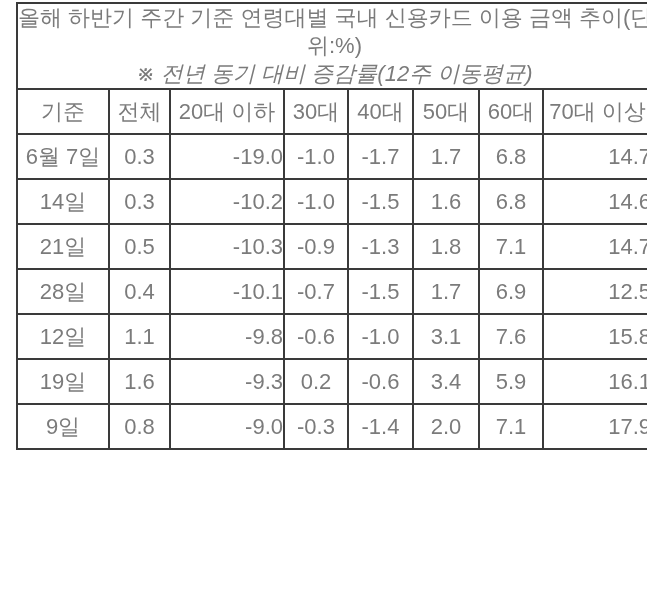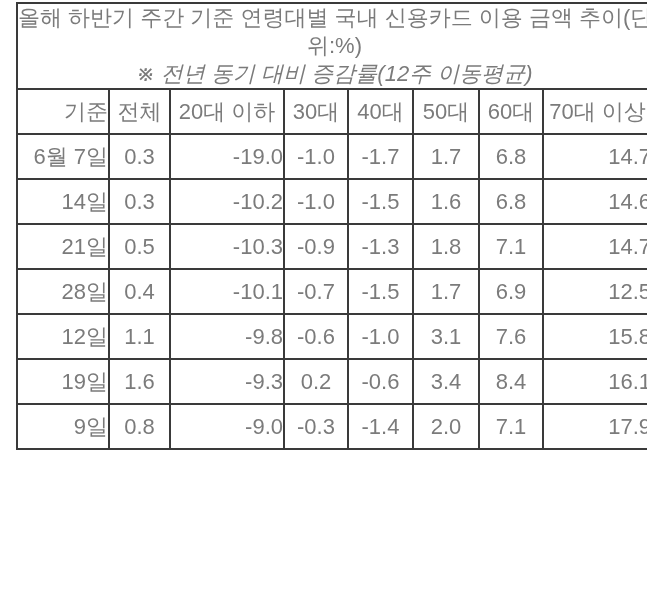--- a/index.html
+++ b/index.html
@@ -33,21 +33,21 @@
   }
   td.title-cell {
     height: 89px;
     text-align: center;
     vertical-align: middle;
     padding: 2px 6px 4px 6px;
     white-space: normal;
   }
   .title-line { line-height: 28px; }
   .title-note { line-height: 28px; font-style: italic; }
-  .al { text-align: right;  padding-left: 7px; }
+  .al { text-align: center;  padding-left: 7px; }
   .ac { text-align: center; }
   .ar { text-align: right; padding-right: 5px; }
 </style>
 </head>
 <body>
 
 <table class="grid">
   <colgroup>
     <col style="width:92px">
     <col style="width:61px">
@@ -126,21 +126,21 @@
         <td class="ac">7.6</td>
         <td class="ar">15.8</td>
       </tr>
       <tr>
         <td class="al">19일</td>
         <td class="ac">1.6</td>
         <td class="ar">-9.3</td>
         <td class="ac">0.2</td>
         <td class="ac">-0.6</td>
         <td class="ac">3.4</td>
-        <td class="ac">8.4</td>
+        <td class="ac">5.9</td>
         <td class="ar">16.1</td>
       </tr>
       <tr>
         <td class="al">9일</td>
         <td class="ac">0.8</td>
         <td class="ar">-9.0</td>
         <td class="ac">-0.3</td>
         <td class="ac">-1.4</td>
         <td class="ac">2.0</td>
         <td class="ac">7.1</td>

